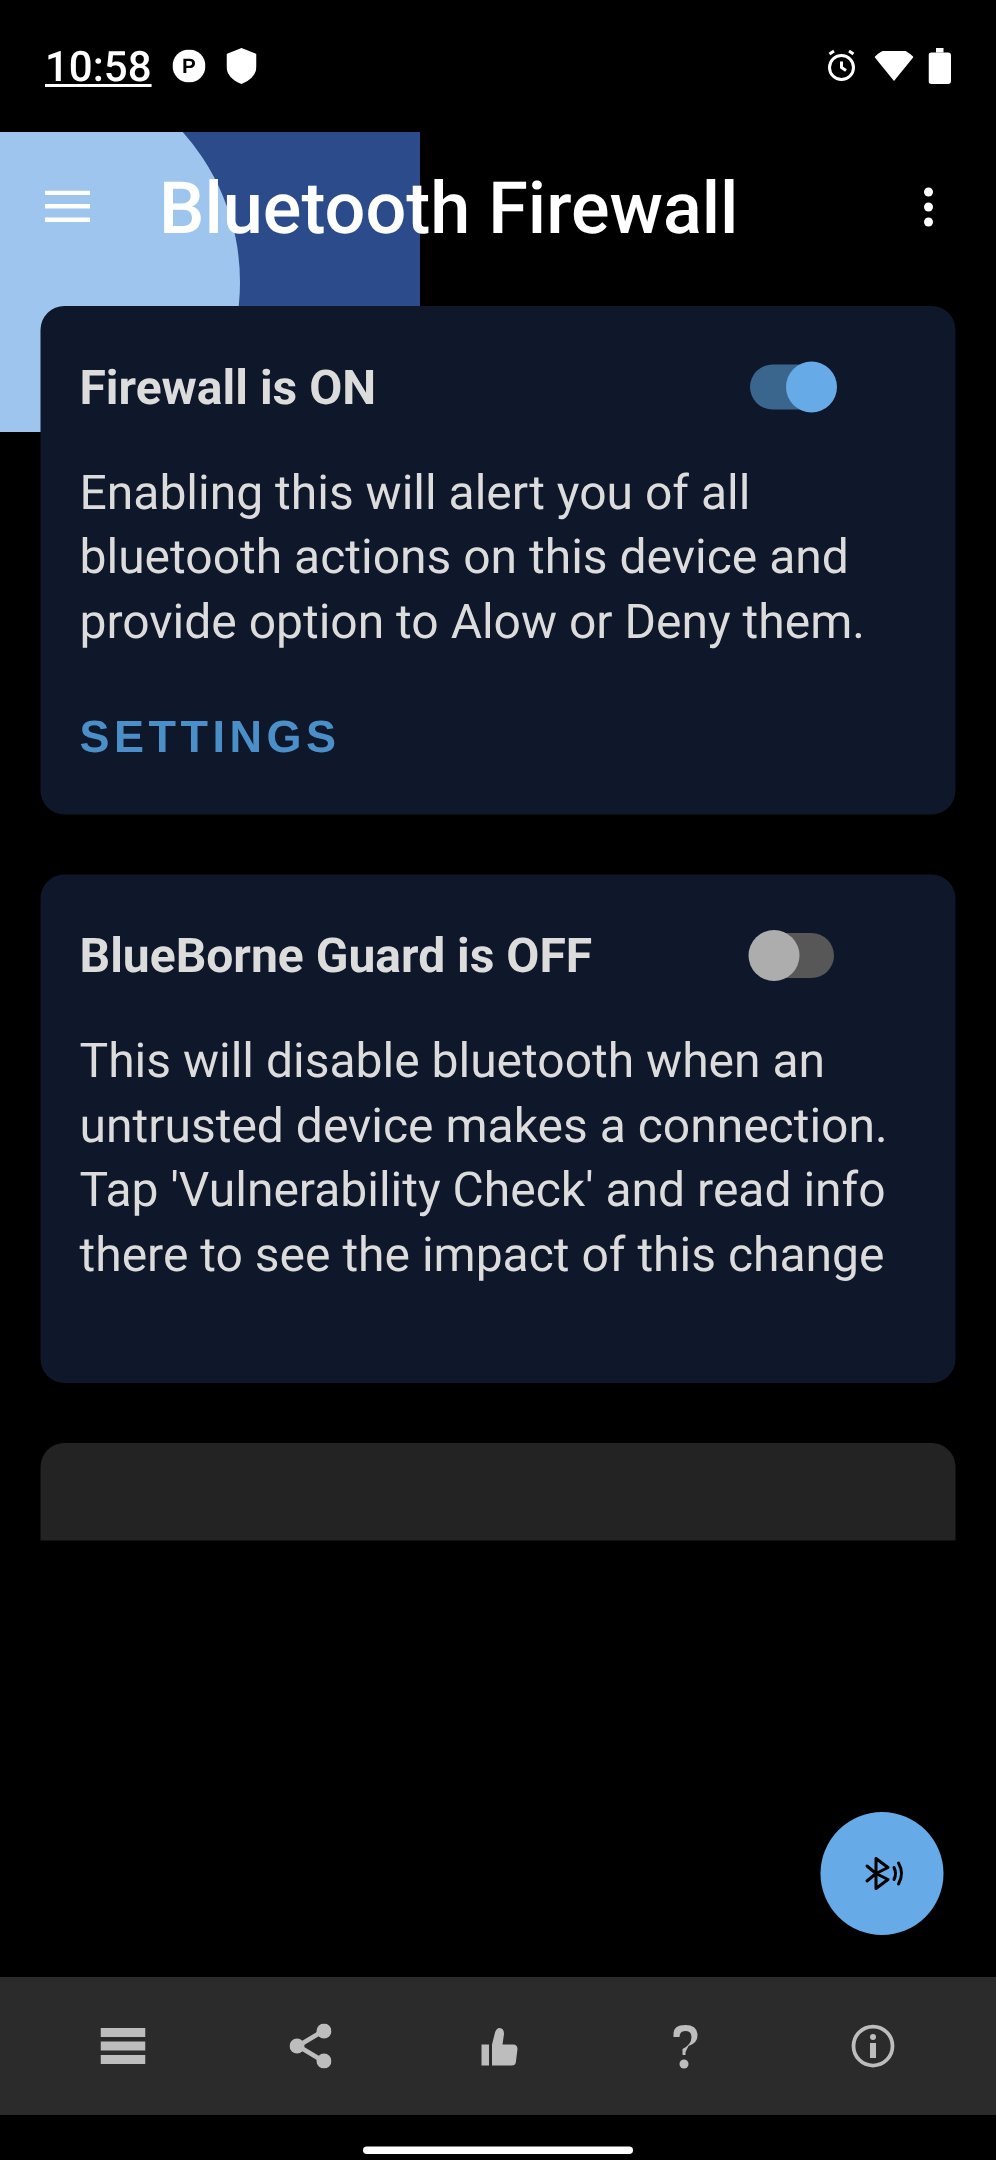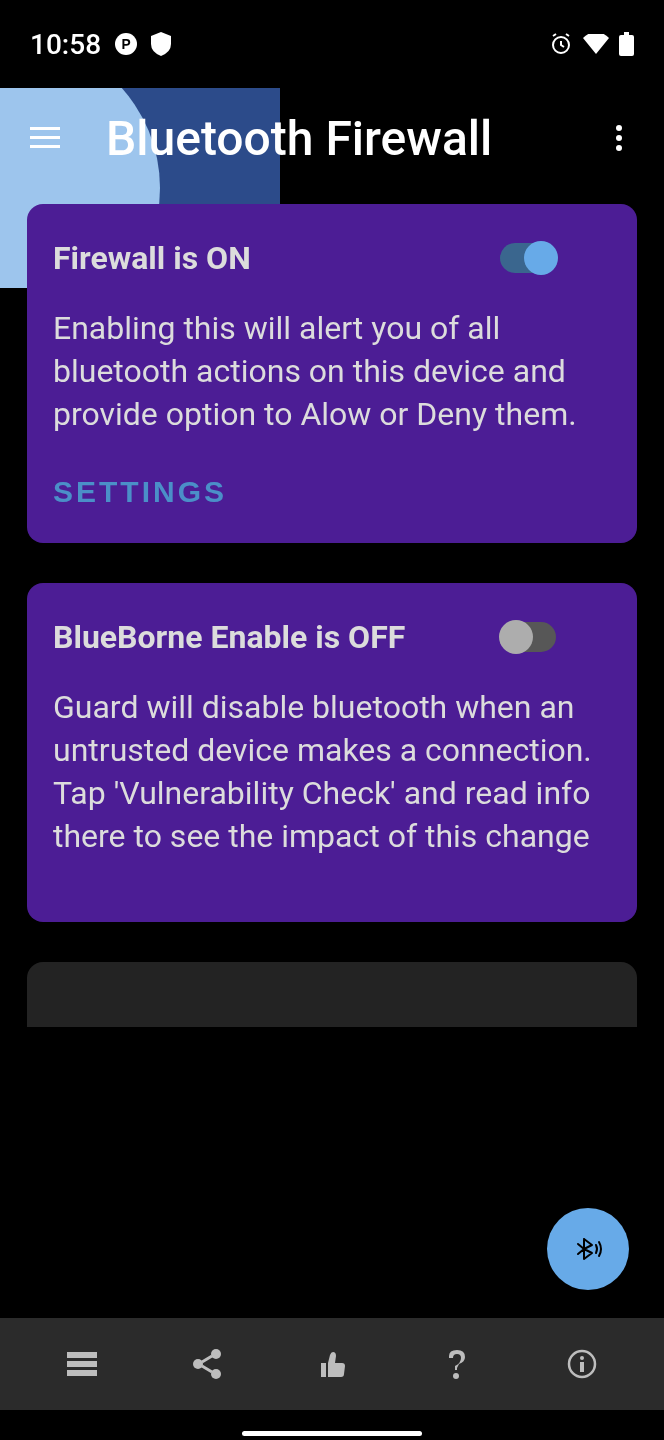--- a/index.html
+++ b/index.html
@@ -22,20 +22,21 @@
       justify-content: space-between;
       padding: 0 30px;
       color: #ffffff;
       font-size: 28px;
       font-weight: 500;
     }
     .status-left {
       display: flex;
       align-items: center;
       gap: 14px;
+      text-decoration: underline;
     }
     .status-right {
       display: flex;
       align-items: center;
       gap: 10px;
     }
     .status-icon {
       display: inline-flex;
       align-items: center;
       justify-content: center;
@@ -103,21 +104,21 @@
       align-items: center;
       justify-content: center;
       background: none;
       border: none;
       cursor: pointer;
     }
     .content {
       padding: 0 27px;
     }
     .card {
-      background: #4c1d95;
+      background: #0f172a;
       border-radius: 16px;
       padding: 35px 26px 30px 26px;
       margin-bottom: 40px;
       position: relative;
       z-index: 2;
     }
     .card-header {
       display: flex;
       align-items: center;
       justify-content: space-between;
@@ -302,26 +303,26 @@
       <div class="toggle on">
         <div class="toggle-thumb"></div>
       </div>
     </div>
     <div class="card-description">Enabling this will alert you of all bluetooth actions on this device and provide option to Alow or Deny them.</div>
     <button class="card-action">SETTINGS</button>
   </div>
 
   <div class="card">
     <div class="card-header">
-      <div class="card-title">BlueBorne Enable is OFF</div>
+      <div class="card-title">BlueBorne Guard is OFF</div>
       <div class="toggle off">
         <div class="toggle-thumb"></div>
       </div>
     </div>
-    <div class="card-description">Guard will disable bluetooth when an untrusted device makes a connection. Tap 'Vulnerability Check' and read info there to see the impact of this change</div>
+    <div class="card-description">This will disable bluetooth when an untrusted device makes a connection. Tap 'Vulnerability Check' and read info there to see the impact of this change</div>
   </div>
 
 
   <div class="card card-peek"></div>
 
 </div>
 
 <button class="fab">
   <svg width="36" height="36" viewBox="0 0 36 36">
     <path d="M14 8 L14 28 L22 22 L14 18 L22 14 L14 8 M14 18 L8 23 M14 18 L8 13" stroke="#000000" stroke-width="2" fill="none" stroke-linejoin="round" stroke-linecap="round"></path>

